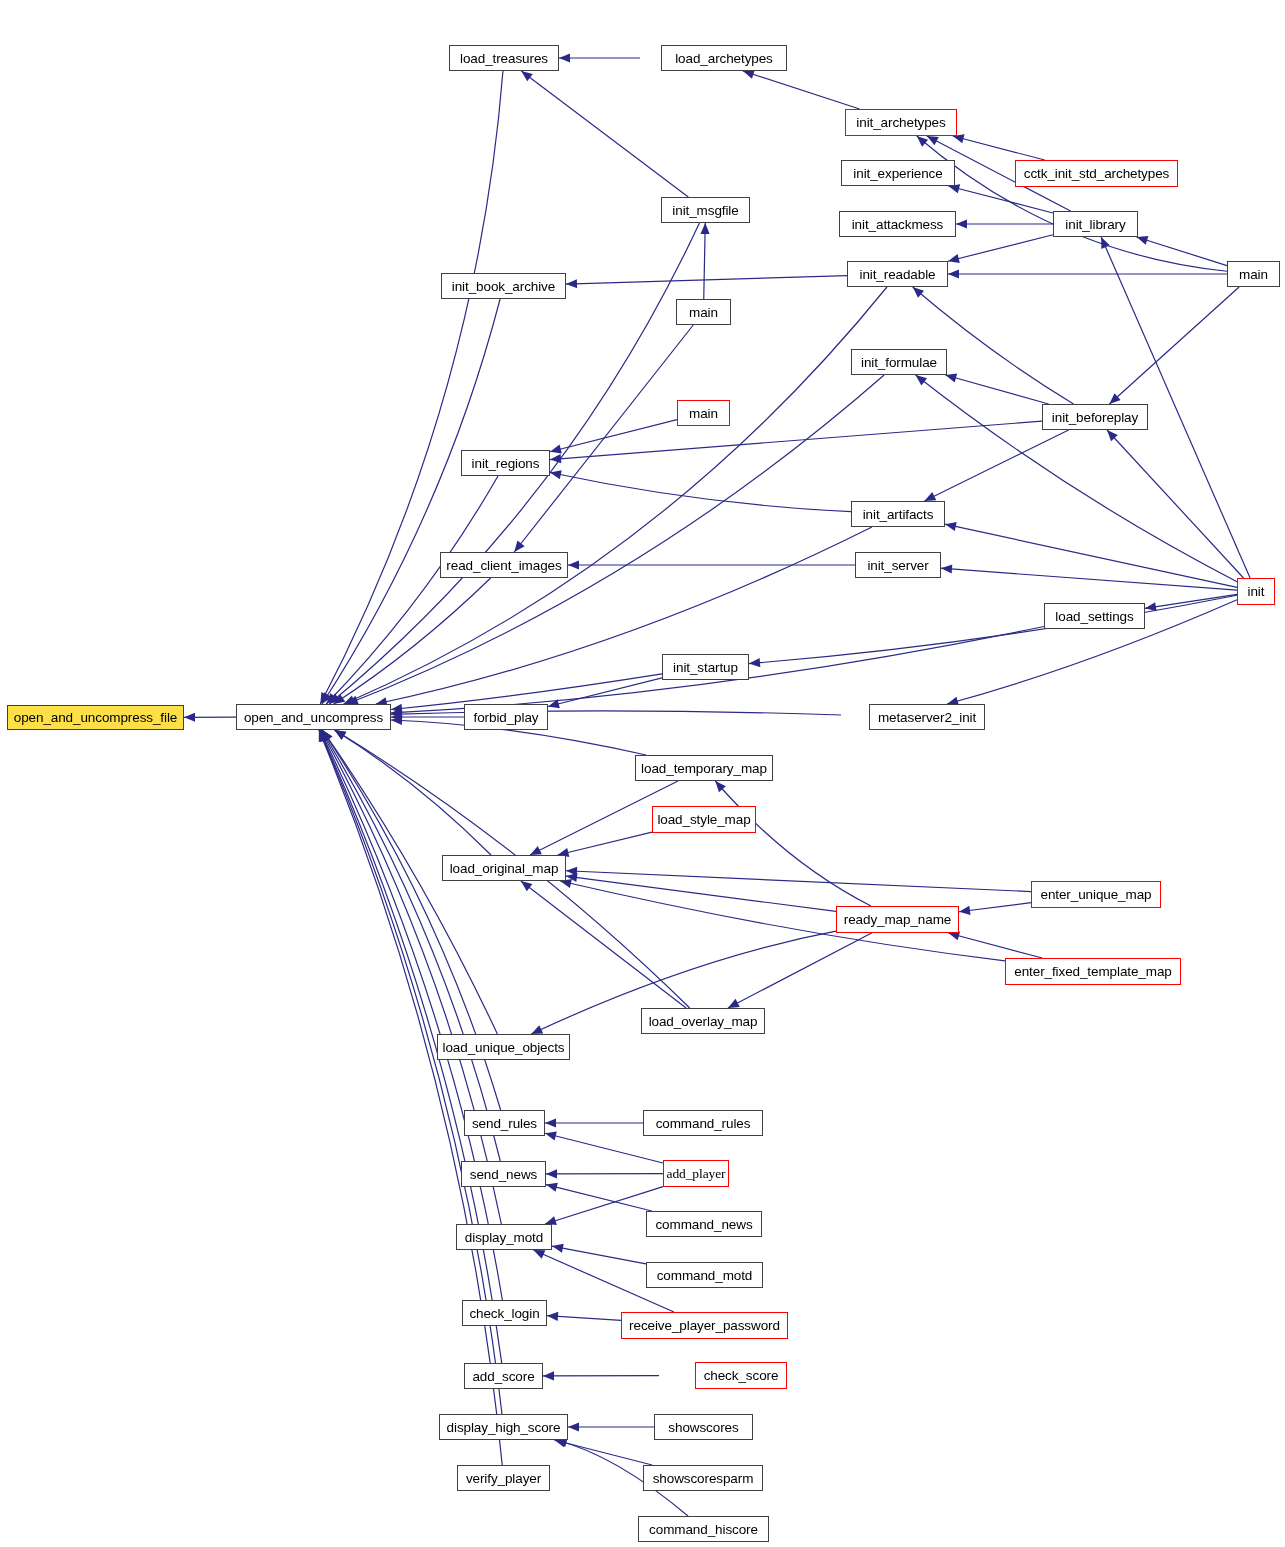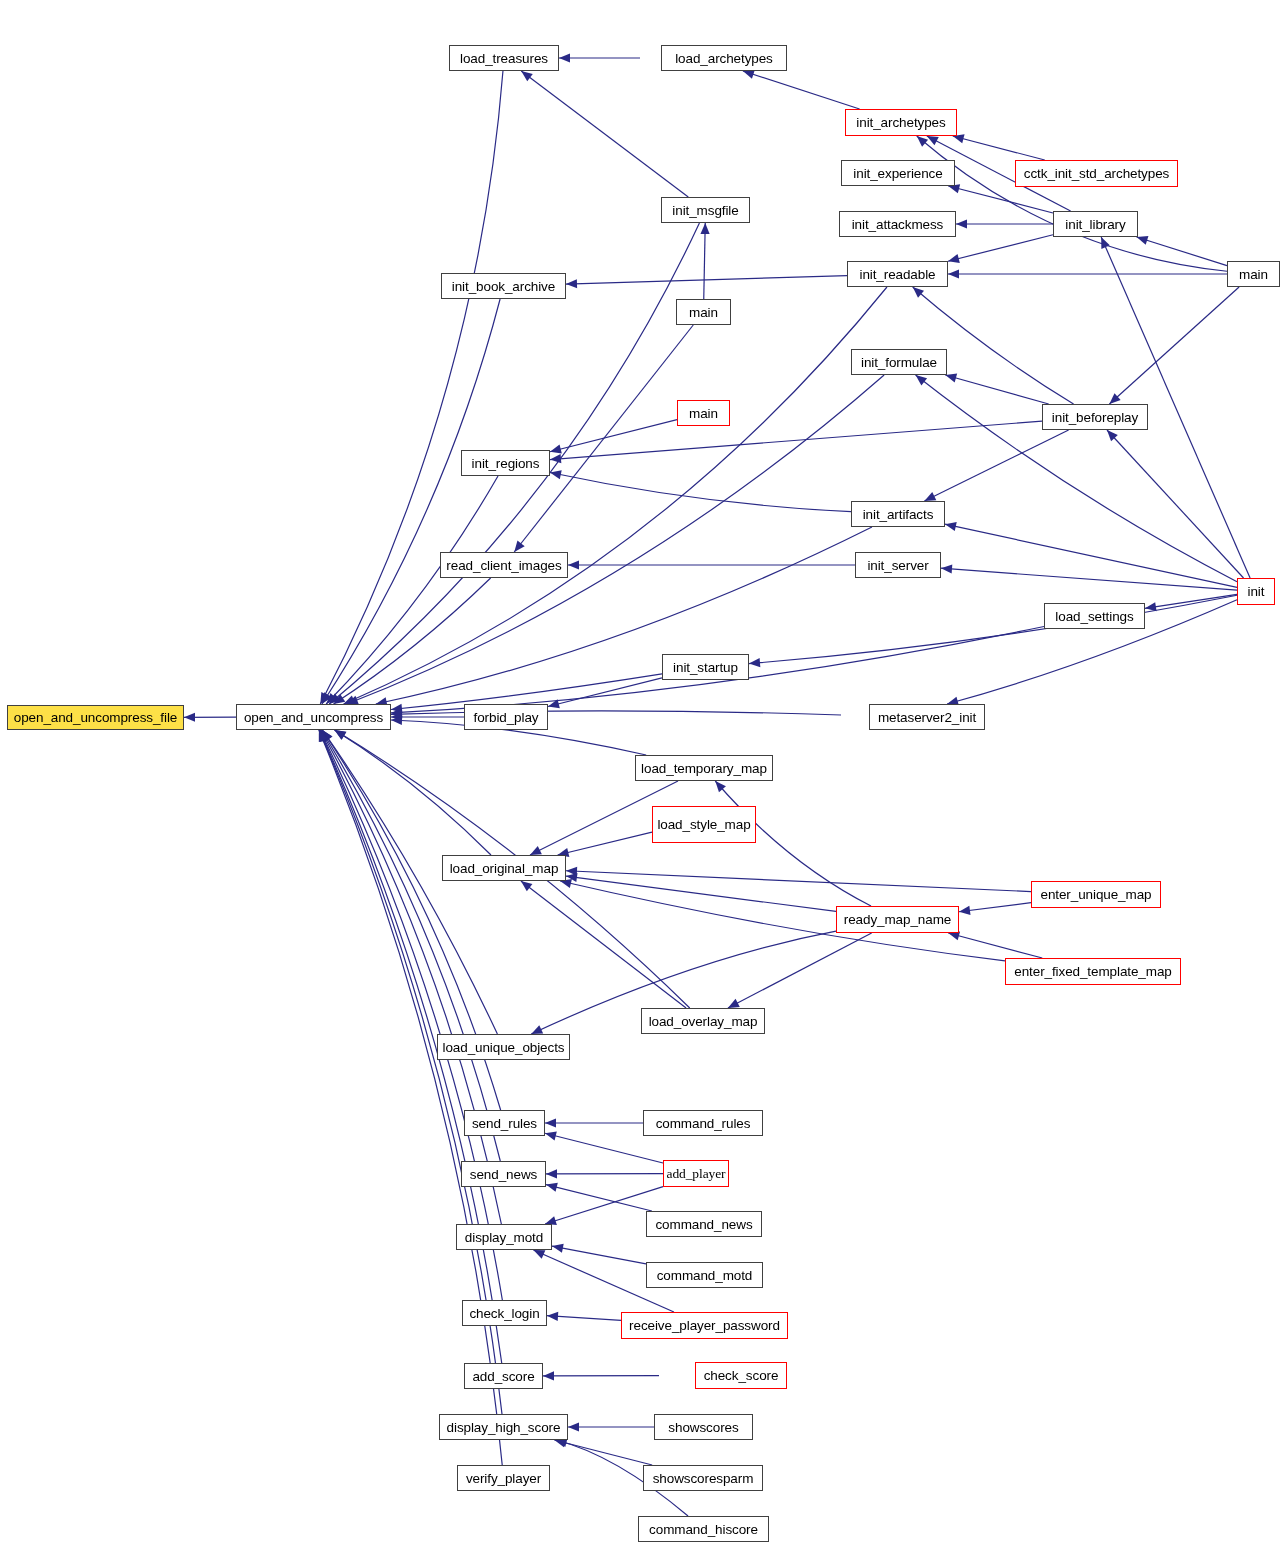--- a/index.html
+++ b/index.html
@@ -261,21 +261,21 @@
       </div>
       <div class="node-box" style="left: 464px; top: 704px; width: 84px; height: 26px;">
         <span class="node-label">forbid_play</span>
       </div>
       <div class="node-box" style="left: 841px; top: 704px; width: 116px; height: 26px; margin-left: 28px;">
         <span class="node-label">metaserver2_init</span>
       </div>
       <div class="node-box" style="left: 635px; top: 755px; width: 138px; height: 26px;">
         <span class="node-label">load_temporary_map</span>
       </div>
-      <div class="node-box red" style="left: 652px; top: 806px; width: 104px; height: 37px;">
+      <div class="node-box red" style="left: 652px; top: 806px; width: 104px; height: 27px;">
         <span class="node-label">load_style_map</span>
       </div>
       <div class="node-box" style="left: 442px; top: 855px; width: 124px; height: 26px;">
         <span class="node-label">load_original_map</span>
       </div>
       <div class="node-box red" style="left: 1031px; top: 881px; width: 130px; height: 27px;">
         <span class="node-label">enter_unique_map</span>
       </div>
       <div class="node-box red" style="left: 836px; top: 906px; width: 123px; height: 27px;">
         <span class="node-label">ready_map_name</span>

